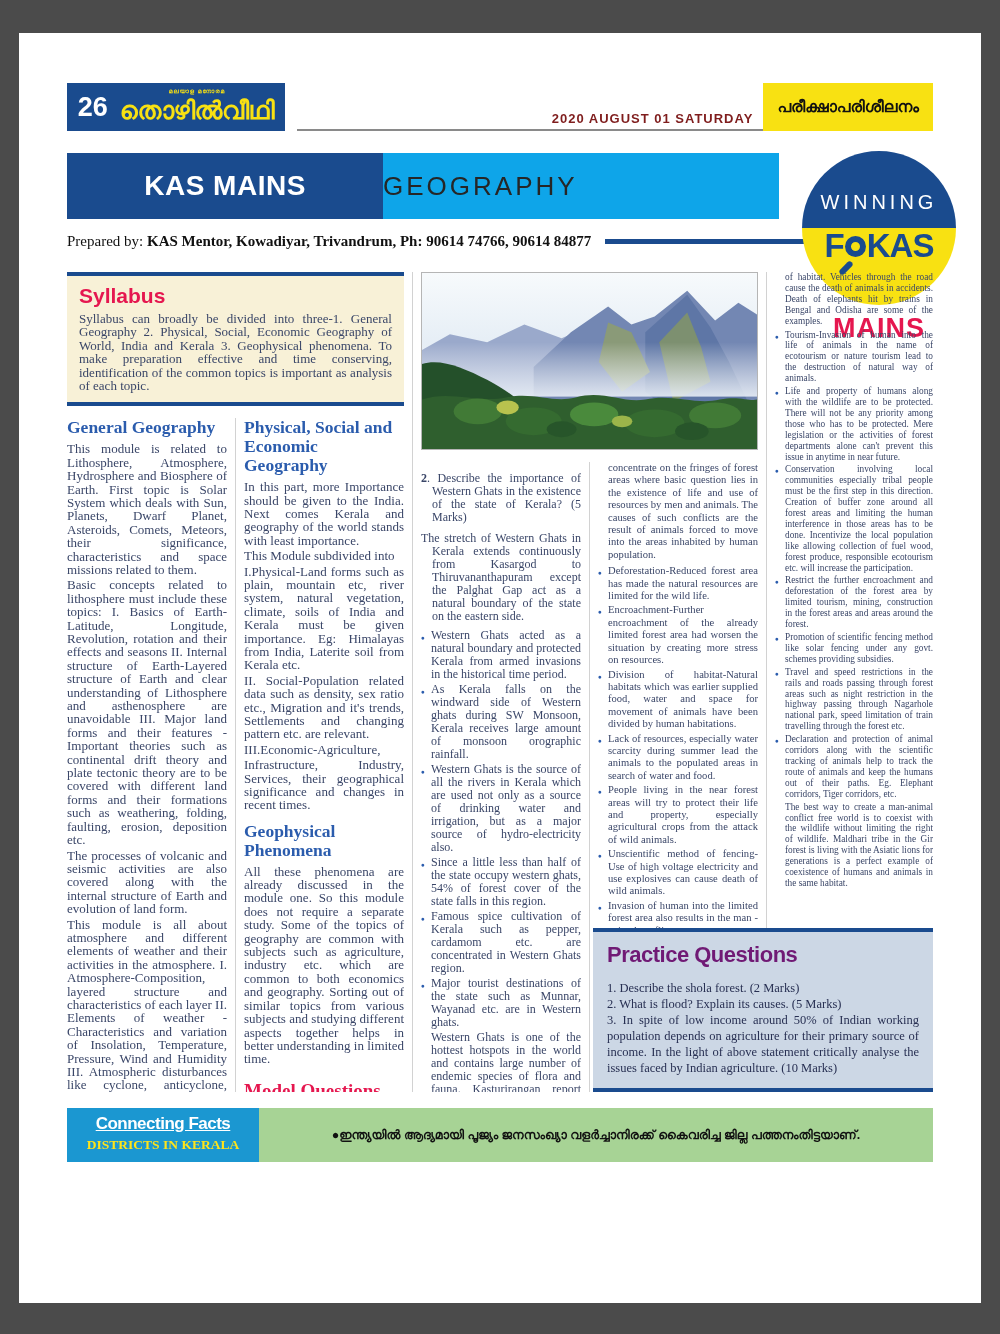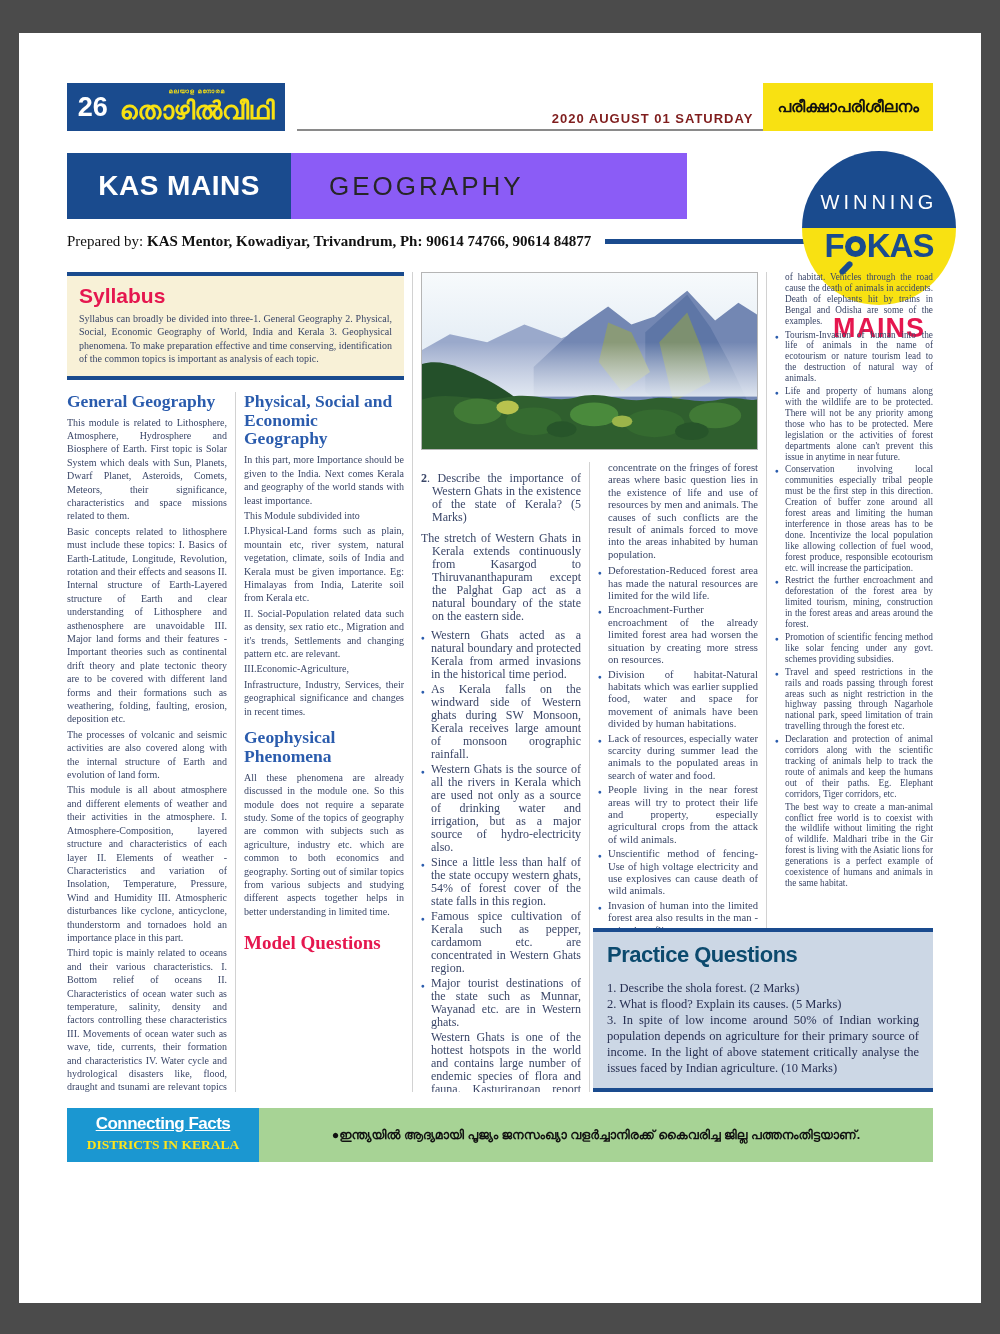--- a/index.html
+++ b/index.html
@@ -34,27 +34,27 @@
     font:bold 13px "Liberation Sans", sans-serif; letter-spacing:1px; color:#7f1d1d;
   }
   .edition {
     background:#f8e112; flex:none; height:48px;
     display:flex; align-items:center; padding:0 14px;
     font:bold 16px "Liberation Sans", sans-serif; color:#111;
   }
   
   .banner { display:flex; margin-top:22px; height:66px; }
   .banner-blue {
-    width:224px; background:#1a4b8e; color:#fff; flex:none;
+    width:316px; background:#1a4b8e; color:#fff; flex:none;
     display:flex; align-items:center; justify-content:center;
     font:bold 28px "Liberation Sans", sans-serif; letter-spacing:0.5px;
   }
   .banner-yellow {
-    width:396px; background:#8b5cf6; color:#262626; flex:none;
-    display:flex; align-items:center; padding-left:38px;
+    width:396px; background:#0ea5e9; color:#262626; flex:none;
+    display:flex; align-items:center; 
     font:26px "Liberation Sans", sans-serif; letter-spacing:3px;
   }
   
   .logo { position:absolute; right:22px; top:118px; width:160px; text-align:center; }
   .logo-circle {
     width:154px; height:154px; margin:0 auto; border-radius:50%;
     background:linear-gradient(#1a4b8e 0 50%, #f8e112 50% 100%);
     overflow:hidden;
   }
   .logo-winning { color:#fff; font:20px "Liberation Sans", sans-serif; letter-spacing:4px; margin-top:40px; }
@@ -93,37 +93,37 @@
   }
   .syllabus h2 { margin:0 0 4px; font:bold 21px "Liberation Sans", sans-serif; color:#e5174f; }
   .syllabus p { margin:0; font:12.5px/1.28 "Liberation Serif", serif; color:#3a4668; text-align:justify; }
   
   .photo { height:178px; border:1px solid #b5b5b5; margin-bottom:12px; flex:none; background:#dfe9f1; }
   .photo svg { width:100%; height:100%; display:block; }
   
   .chead { font:bold 17.5px/1.08 "Liberation Serif", serif; color:#2b5cad; margin:0 0 5px; }
   .rhead { font:bold 19px "Liberation Serif", serif; color:#e5174f; margin:14px 0 12px; }
   .col p, .col5 p { margin:0 0 2px; color:#3a4668; text-align:justify; }
-  .c12 p { font-size:10px; line-height:13.4px; }
+  .c12 p { font-size:13px; line-height:13.4px; }
   .c3 p { font-size:12px; line-height:13px; }
   .c4 p { font-size:10.6px; line-height:12.4px; }
   .col5 p { font-size:9.3px; line-height:10.9px; }
   .q { margin:10px 0 8px !important; }
   .q b { font-weight:bold; }
   .hang { padding-left:11px; text-indent:-11px; }
   .indent { padding-left:10px; }
   .bl { position:relative; padding-left:10px; }
   .bl::before { content:"●"; position:absolute; left:0; top:2px; font-size:6.5px; color:#2b5cad; }
   
   .practice {
     position:absolute; right:0; bottom:0; width:340px; z-index:3;
     border-top:4px solid #1a4b8e; border-bottom:4px solid #1a4b8e;
     background:#ccd7e5; padding:10px 14px 12px;
   }
-  .practice h2 { margin:0 0 12px; font:bold 22px "Liberation Sans", sans-serif; color:#0c4a6e; letter-spacing:-0.5px; }
+  .practice h2 { margin:0 0 12px; font:bold 22px "Liberation Sans", sans-serif; color:#701a75; letter-spacing:-0.5px; }
   .practice p { margin:0; font:12.5px/1.28 "Liberation Serif", serif; color:#272f52; text-align:justify; }
   
   .footer { display:flex; margin-top:16px; height:54px; }
   .cf-box {
     width:192px; flex:none; background:#1b97d1; color:#fff; text-align:center;
     padding-top:6px;
   }
   .cf-title { font:bold 17px "Liberation Sans", sans-serif; text-decoration:underline; letter-spacing:-0.5px; }
   .cf-sub { font:bold 13.5px "Liberation Serif", serif; color:#ffe41a; margin-top:3px; }
   .footer-green {

